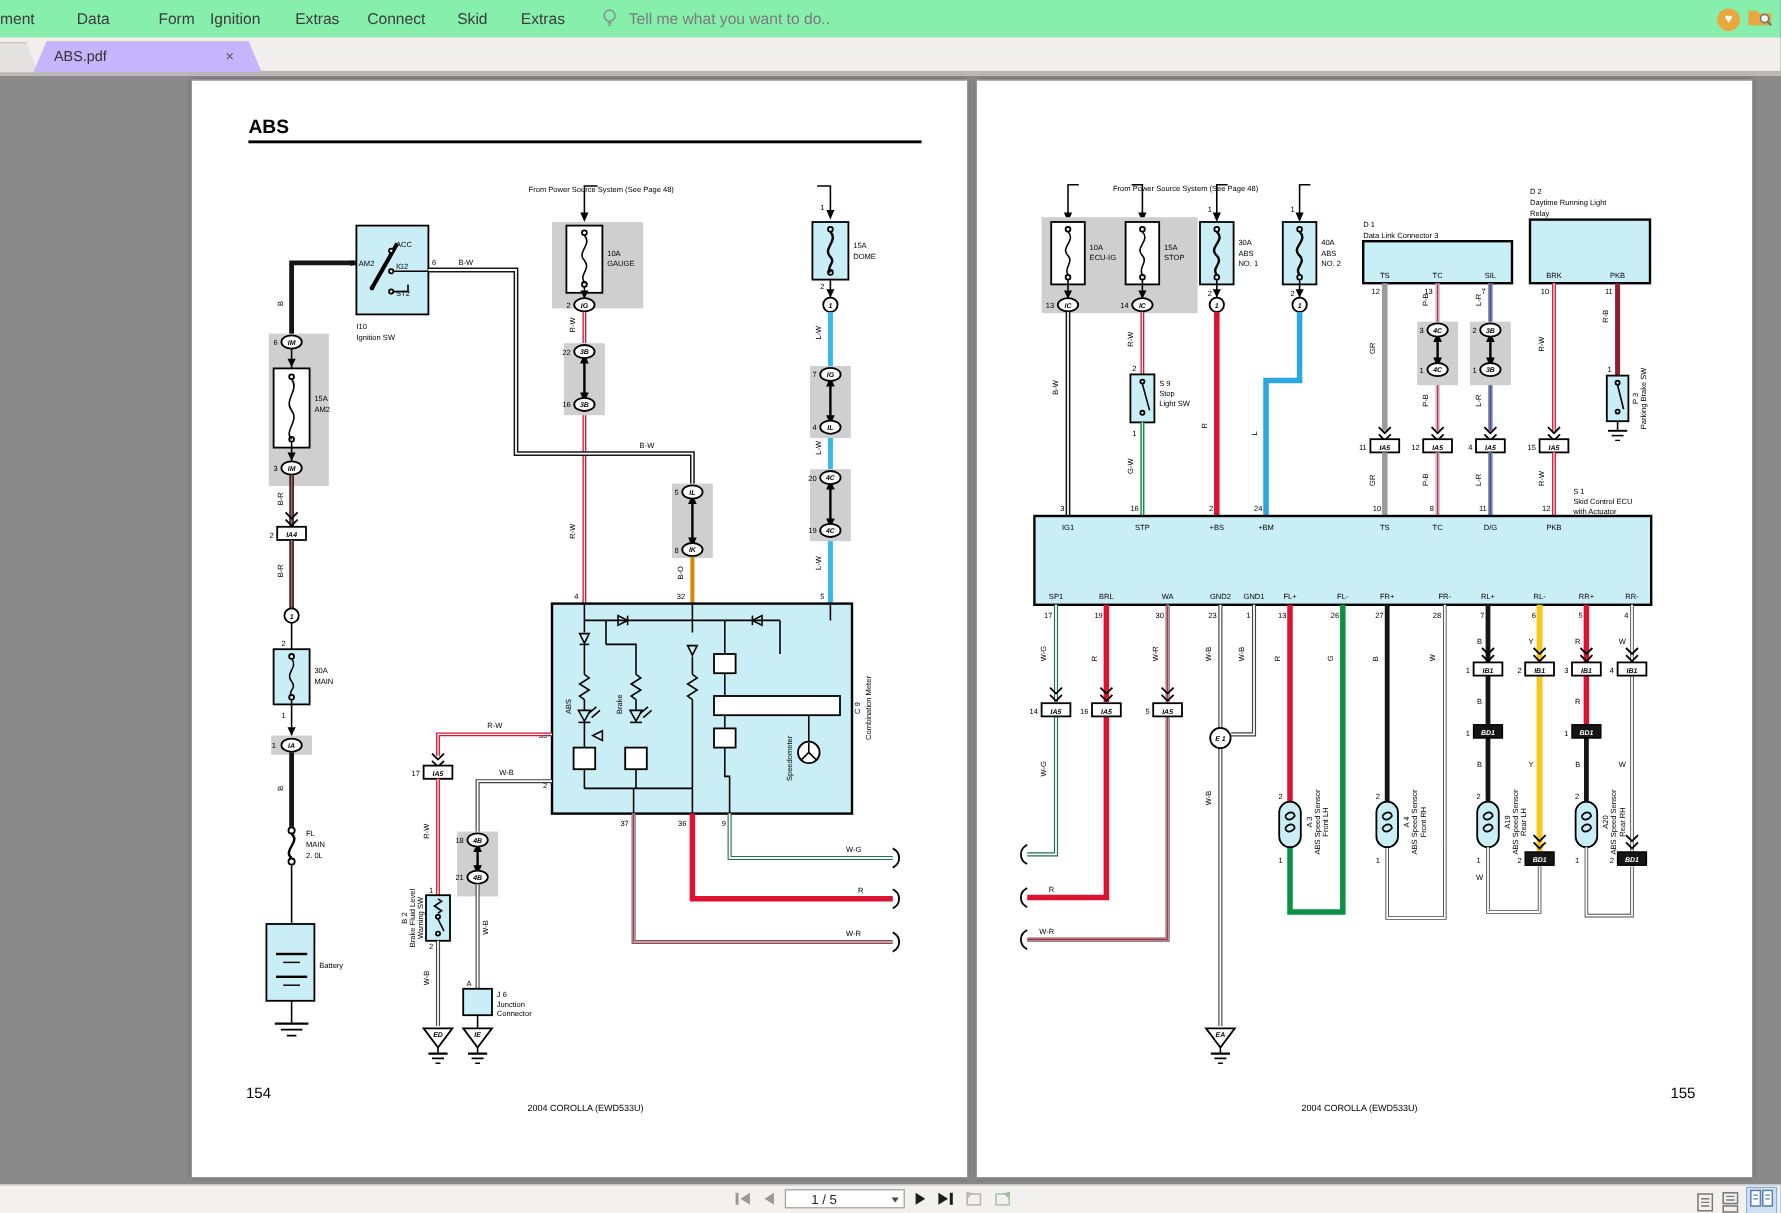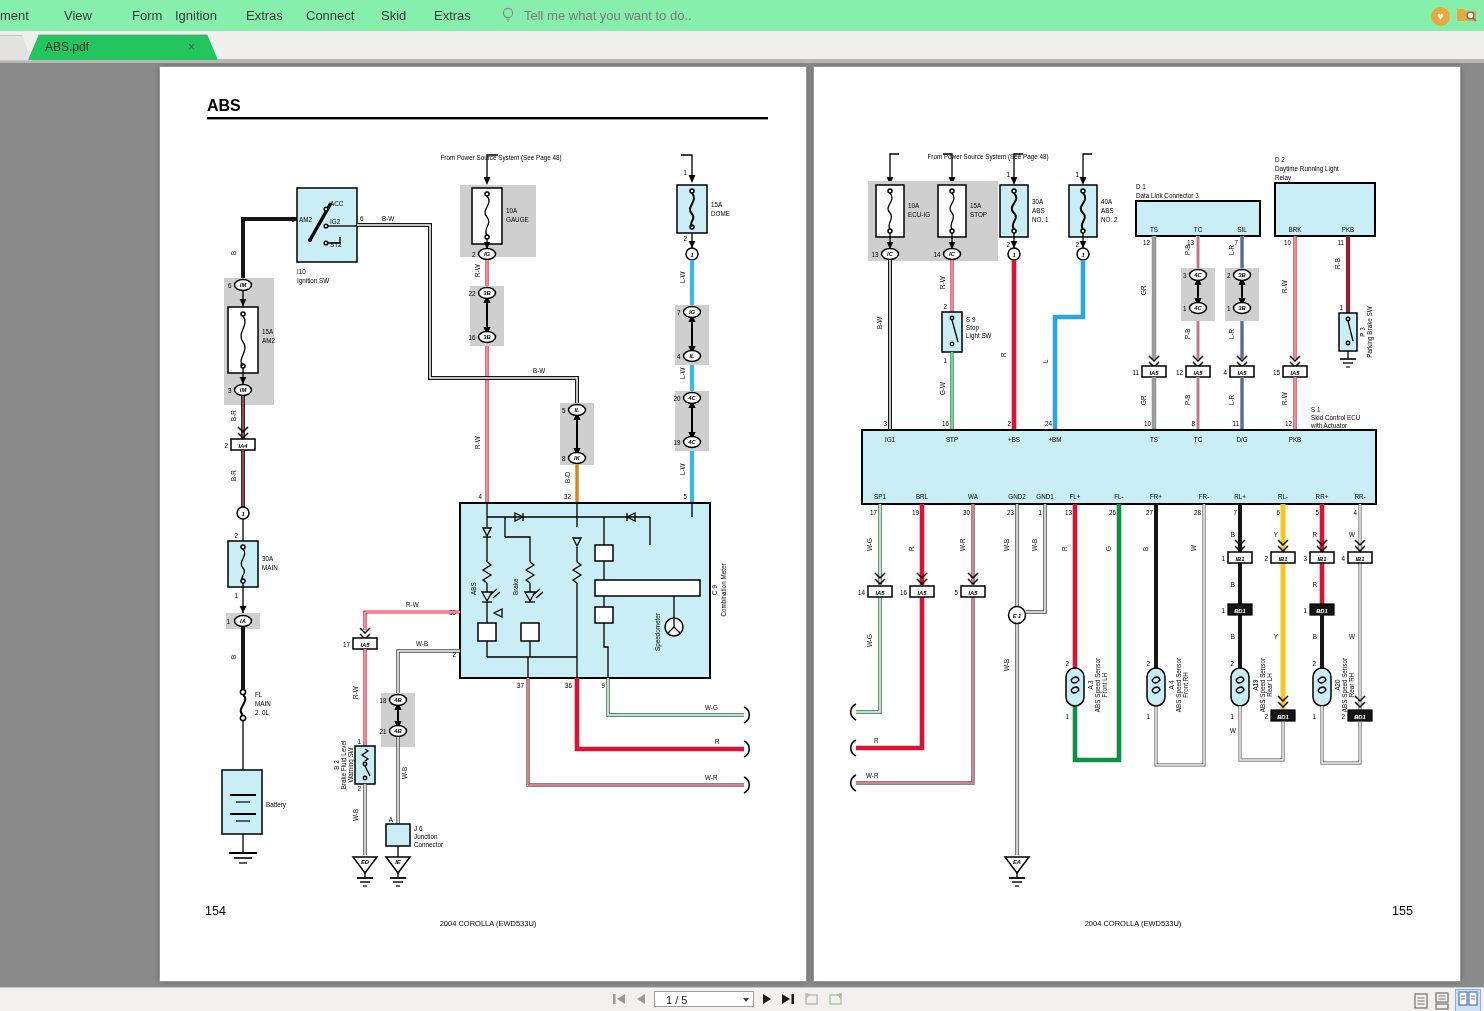--- a/index.html
+++ b/index.html
@@ -6,21 +6,21 @@
   body{width:1484px;height:1011px;position:relative;overflow:hidden;background:#8a8a8a;font-family:"Liberation Sans",sans-serif}
   
   .menubar{position:absolute;top:0;left:0;width:100%;height:31px;background:#86efac}
   .menubar .mi{position:absolute;top:8px;font-size:13px;color:#3c3c3c;cursor:default;white-space:nowrap}
   .assist{position:absolute;top:8px;left:524px;font-size:13px;color:#7b7b7b;white-space:nowrap}
   .bulb{position:absolute;top:6px;left:500px}
   .tr-icons{position:absolute;top:5px;right:6px;display:flex;gap:6px;align-items:center}
   .heart{width:19px;height:19px;border-radius:50%;background:#e9a83d;color:#fff;font-size:11px;line-height:19px;text-align:center}
   .tabbar{position:absolute;top:31px;left:0;width:100%;height:28px;background:#f0efed;border-bottom:4px solid #b9b7b5}
   .tabstub{position:absolute;left:-16px;top:4px;width:46px;height:24px;background:#e4e2e0;border:1px solid #c6c4c2;clip-path:polygon(0 0,calc(100% - 10px) 0,100% 100%,0 100%)}
-  .tab{position:absolute;left:28px;top:3px;width:188px;height:25px;background:#22c55e;border:1px solid #c6c4c2;border-bottom:none;clip-path:polygon(11px 0,calc(100% - 11px) 0,100% 100%,0 100%)}
+  .tab{position:absolute;left:28px;top:3px;width:188px;height:25px;background:#c4b5fd;border:1px solid #c6c4c2;border-bottom:none;clip-path:polygon(11px 0,calc(100% - 11px) 0,100% 100%,0 100%)}
   .tab .tl{position:absolute;left:16px;top:5px;font-size:12px;color:#333}
   .tab .tc{position:absolute;right:22px;top:5px;font-size:12px;color:#555;cursor:pointer}
   
   svg.page{position:absolute;background:#fff;outline:1px solid #9a9a9a;box-shadow:0 0 5px rgba(0,0,0,.4)}
   svg text{font-family:"Liberation Sans",sans-serif;fill:#000}
   .t{font-size:6.3px}.te{font-size:6.3px;text-anchor:end}.tc2{font-size:6.3px;text-anchor:middle}
   .cc{font-size:5.8px;font-weight:bold;font-style:italic;text-anchor:middle}
   .ccw{font-size:5.8px;font-weight:bold;font-style:italic;text-anchor:middle;fill:#fff}
   .tt{font-size:16px;font-weight:bold}
   .pg{font-size:12.5px}.ft{font-size:7.5px;text-anchor:middle}
@@ -43,31 +43,31 @@
   .wW{stroke:#4a4a4a;stroke-width:3;fill:none}
   .wG{stroke:#0a9144;stroke-width:4.6;fill:none}.wGW{stroke:#0a9144;stroke-width:3.4;fill:none}
   .wGR{stroke:#9b9b9b;stroke-width:4.6;fill:none}
   .wPB{stroke:#eaa8c0;stroke-width:3.6;fill:none}.wpbc{stroke:#8a4a63;stroke-width:1;fill:none}
   .wLR{stroke:#35a8e0;stroke-width:3.8;fill:none}.wlrc{stroke:#dc1233;stroke-width:1.2;fill:none}
   .wRB{stroke:#8e2133;stroke-width:4.2;fill:none}
   .wY{stroke:#f6c81a;stroke-width:5;fill:none}
   
   .botbar{position:absolute;bottom:0;left:0;width:100%;height:23px;background:#f2f1ef;border-top:1px solid #c8c6c4}
   .nav{position:absolute;left:612px;top:3px;display:flex;align-items:center;gap:7px}
-  .pagebox{width:100px;height:16px;background:#fff;border:1px solid #9c9c9c;font-size:11px;color:#222;position:relative;line-height:16px;padding-left:11px;box-sizing:border-box}
+  .pagebox{width:100px;height:16px;background:#fff;border:1px solid #9c9c9c;font-size:11px;color:#222;position:relative;line-height:16px;padding-left:21px;box-sizing:border-box}
   .pagebox .car{position:absolute;right:4px;top:6px;width:0;height:0;border-left:3.5px solid transparent;border-right:3.5px solid transparent;border-top:4px solid #444}
   .vmodes{position:absolute;right:4px;top:2px;display:flex;gap:7px;align-items:center}
   .vm-act{background:#cfe0f5;outline:1px solid #8aaede;padding:1px 2px}
 </style>
 </head>
 <body>
 
 <div class="menubar">
   <span class="mi" style="left:0px">ment</span>
-  <span class="mi" style="left:64px">View</span>
+  <span class="mi" style="left:64px">Data</span>
   <span class="mi" style="left:132px">Form</span>
   <span class="mi" style="left:175px">Ignition</span>
   <span class="mi" style="left:246px">Extras</span>
   <span class="mi" style="left:306px">Connect</span>
   <span class="mi" style="left:381px">Skid</span>
   <span class="mi" style="left:434px">Extras</span>
   <span class="bulb">
     <svg width="16" height="18">
         <circle cx="8" cy="7" r="4.6" fill="none" stroke="#8a8a8a" stroke-width="1.2"></circle>
         <path d="M6.3,13 h3.4 M7,15 h2" stroke="#8a8a8a" stroke-width="1.2" fill="none"></path>

